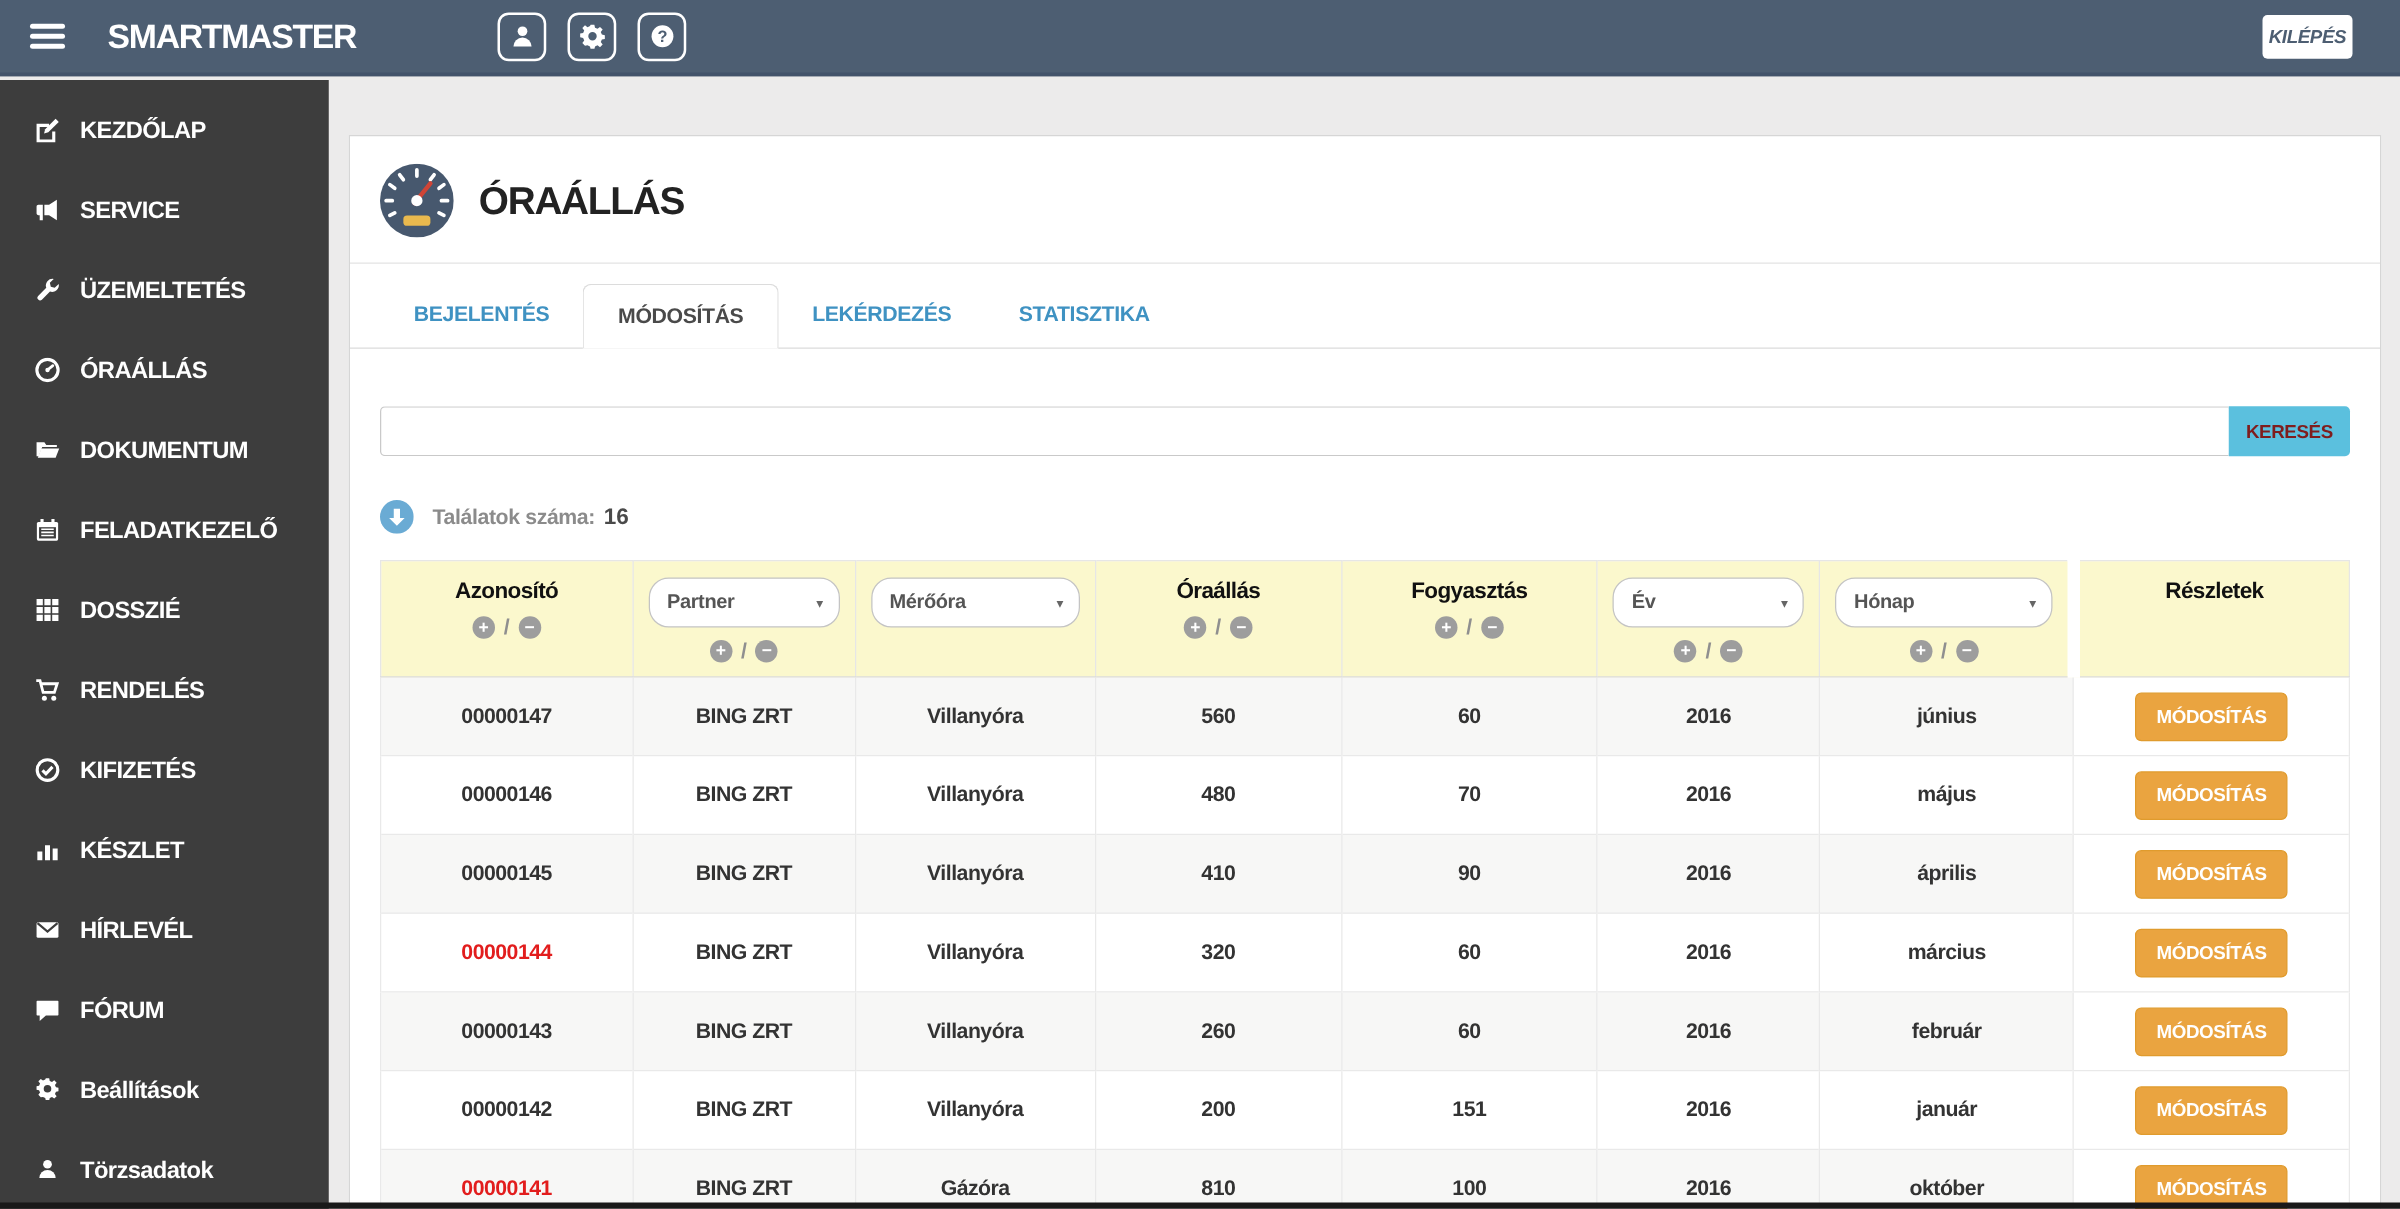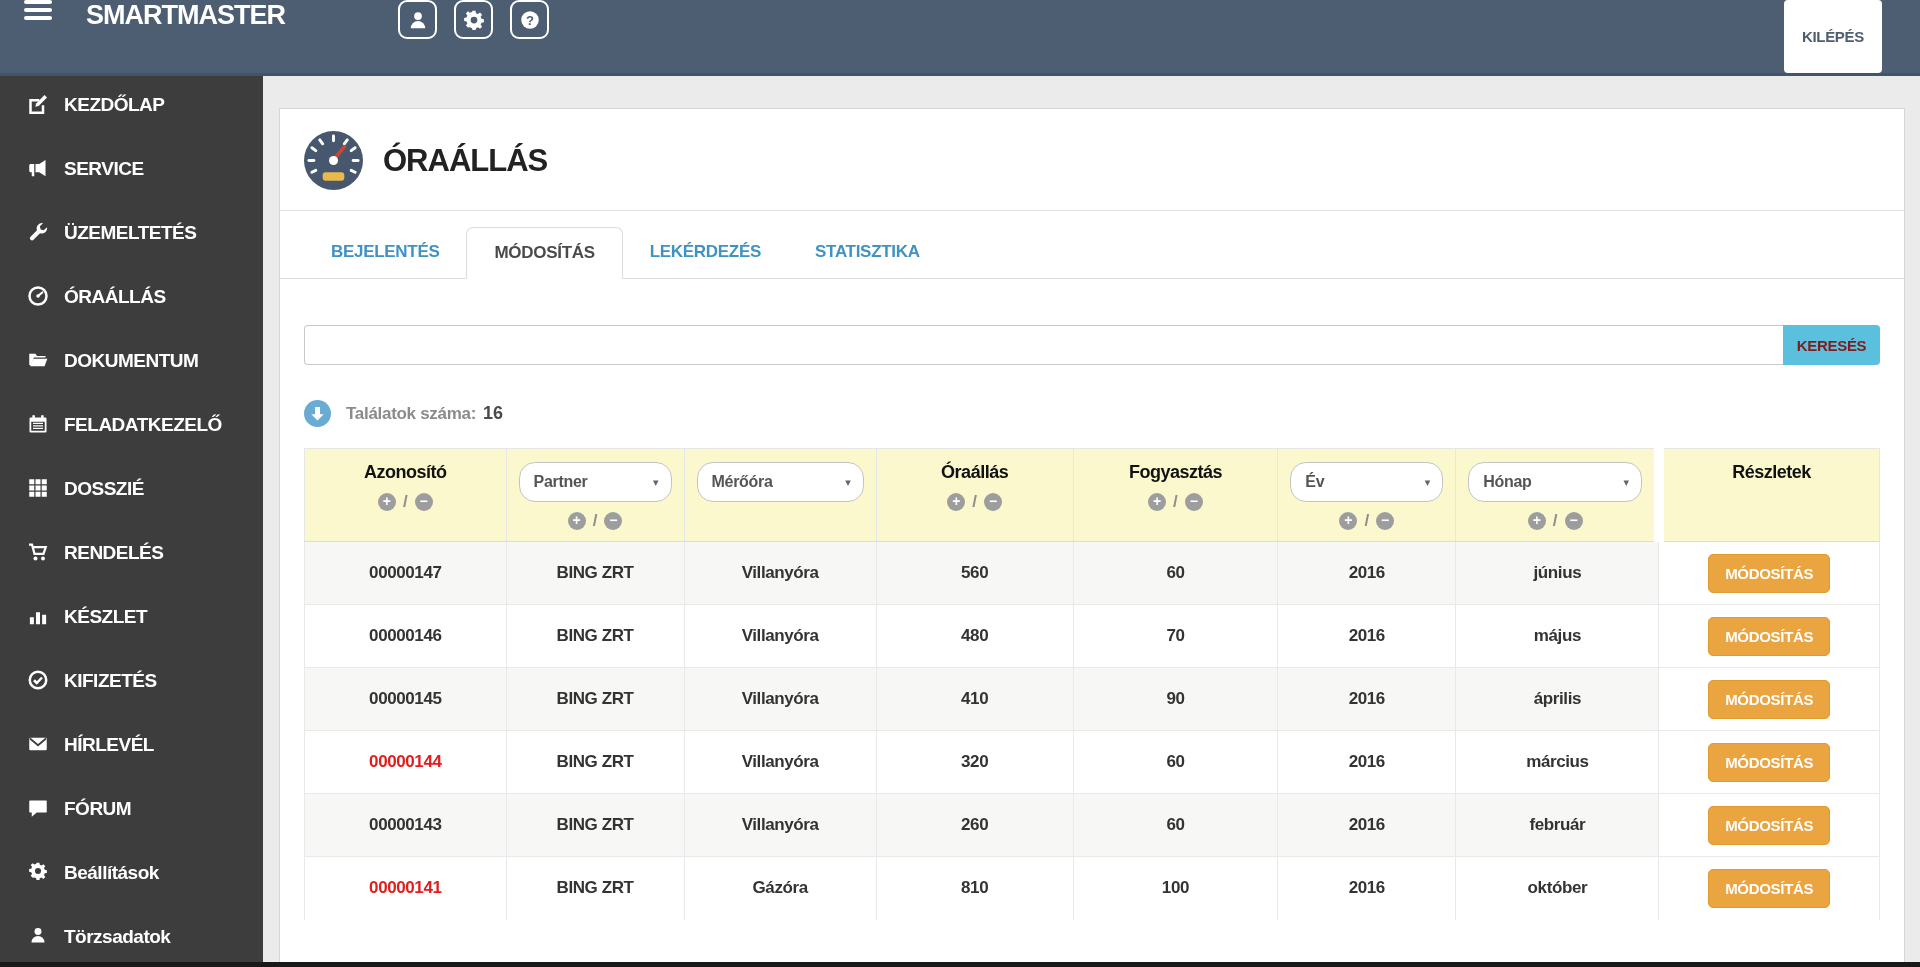--- a/index.html
+++ b/index.html
@@ -1,33 +1,33 @@
 <!DOCTYPE html>
 <html><head>
 <meta charset="utf-8">
 <style>
   * { margin:0; padding:0; box-sizing:border-box; }
   html,body { width:1920px; height:967px; overflow:hidden;
     font-family:"Liberation Sans", sans-serif; background:#ecebeb; }
 
   
-  .topbar { position:absolute; left:0; top:0; width:1920px; height:76px;
+  .topbar { position:absolute; left:0; top:0; width:1920px; height:61px;
     background:#4d5e72; border-bottom:3px solid #43536a;
-    display:flex; padding:0 0 0 24px; z-index:30; }
+    display:flex; align-items:center; padding:0 0 0 24px; z-index:30; }
   .hamburger { width:28px; height:20px; display:flex; flex-direction:column;
     justify-content:space-between; cursor:pointer; }
   .hamburger span { display:block; height:4px; background:#fff; border-radius:2px; }
   .brand { color:#fff; font-size:27px; font-weight:700; letter-spacing:-1px;
     margin-left:34px; }
   .tb-icons { display:flex; gap:17px; margin-left:113px; }
   .tb-btn { width:39px; height:39px; border:2px solid #fff; border-radius:9px;
     display:flex; align-items:center; justify-content:center; cursor:pointer; }
   .logout-btn { margin-left:auto; margin-right:38px; background:#fff;
     color:#4d5e72; font-weight:700; font-size:15px; letter-spacing:-0.3px;
-    border:none; border-radius:4px; padding:9px 18px; cursor:pointer; }
+    border:none; border-radius:4px; padding:9px 5px; cursor:pointer;font-style:italic; }
 
   
   .sidebar { position:absolute; left:0; top:64px; width:263px; height:903px;
     background:#3d3d3d; padding-top:30px; z-index:20; }
   .side-item { height:64px; display:flex; align-items:flex-start; gap:15px;
     padding-left:27px; cursor:pointer; color:#fff; }
   .side-item .sicon { width:22px; display:flex; justify-content:center; }
   .side-item .slabel { font-size:19px; font-weight:700; letter-spacing:-0.5px; }
 
   
@@ -213,35 +213,35 @@
           <path d="M.8 2h2.4l2 7.5h7.2l1.8-5.5H4" fill="none" stroke="#fff" stroke-width="1.8"></path>
           <circle cx="6" cy="13.2" r="1.6" fill="#fff"></circle>
           <circle cx="12" cy="13.2" r="1.6" fill="#fff"></circle>
         </svg>
     </span>
     <span class="slabel">RENDELÉS</span>
   </div>
 
   <div class="side-item">
     <span class="sicon">
-      <svg width="20" height="20" viewBox="0 0 16 16" fill="#fff">
-          <path d="M1.5 9h3.2v5.5H1.5zM6.4 5h3.2v9.5H6.4zM11.3 7h3.2v7.5h-3.2z"></path>
-        </svg>
-    </span>
-    <span class="slabel">KÉSZLET</span>
-  </div>
-
-  <div class="side-item">
-    <span class="sicon">
       <svg width="20" height="20" viewBox="0 0 16 16">
           <circle cx="8" cy="8" r="6.6" fill="none" stroke="#fff" stroke-width="2"></circle>
           <path d="M4.8 8.2l2.2 2.2 4.2-4.4" fill="none" stroke="#fff" stroke-width="2"></path>
         </svg>
     </span>
     <span class="slabel">KIFIZETÉS</span>
+  </div>
+
+  <div class="side-item">
+    <span class="sicon">
+      <svg width="20" height="20" viewBox="0 0 16 16" fill="#fff">
+          <path d="M1.5 9h3.2v5.5H1.5zM6.4 5h3.2v9.5H6.4zM11.3 7h3.2v7.5h-3.2z"></path>
+        </svg>
+    </span>
+    <span class="slabel">KÉSZLET</span>
   </div>
 
   <div class="side-item">
     <span class="sicon">
       <svg width="20" height="20" viewBox="0 0 16 16">
           <rect x="1" y="3" width="14" height="10" rx="1" fill="#fff"></rect>
           <path d="M1.6 3.6L8 9l6.4-5.4" fill="none" stroke="#3d3d3d" stroke-width="1.4"></path>
         </svg>
     </span>
     <span class="slabel">HÍRLEVÉL</span>
@@ -459,20 +459,30 @@
             <td>00000143</td>
             <td>BING ZRT</td>
             <td>Villanyóra</td>
             <td>260</td>
             <td>60</td>
             <td>2016</td>
             <td>február</td>
             <td class="details-cell"><button class="modify-btn">MÓDOSÍTÁS</button></td>
           </tr>
           <tr>
+            <td>00000142</td>
+            <td>BING ZRT</td>
+            <td>Villanyóra</td>
+            <td>200</td>
+            <td>151</td>
+            <td>2016</td>
+            <td>január</td>
+            <td class="details-cell"><button class="modify-btn">MÓDOSÍTÁS</button></td>
+          </tr>
+          <tr>
             <td class="red-id">00000141</td>
             <td>BING ZRT</td>
             <td>Gázóra</td>
             <td>810</td>
             <td>100</td>
             <td>2016</td>
             <td>október</td>
             <td class="details-cell"><button class="modify-btn">MÓDOSÍTÁS</button></td>
           </tr>
         </tbody>

